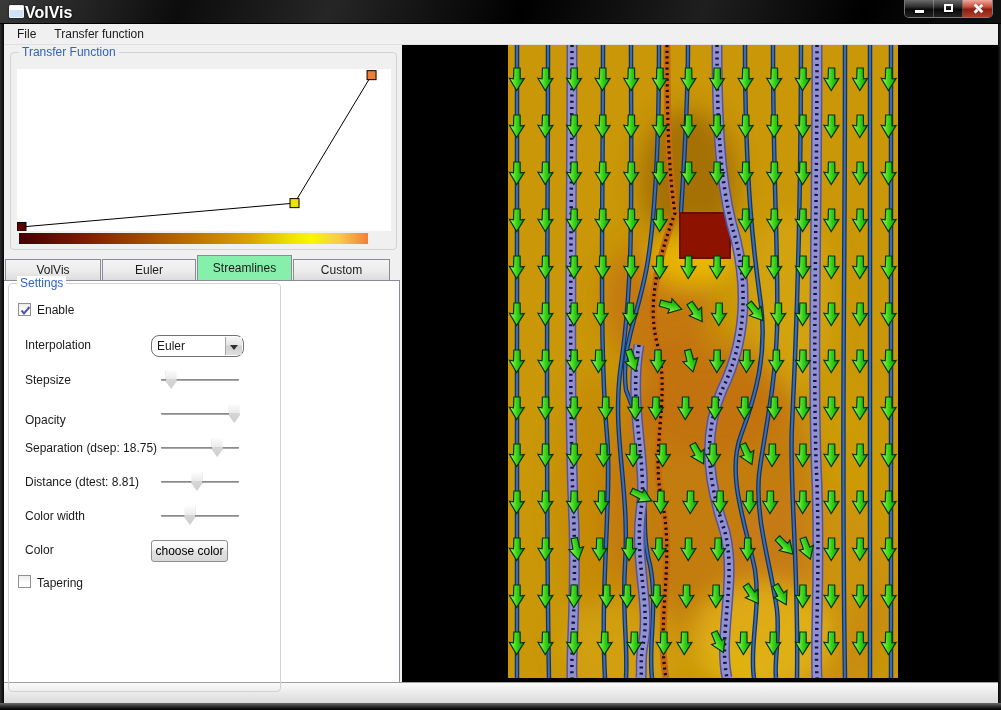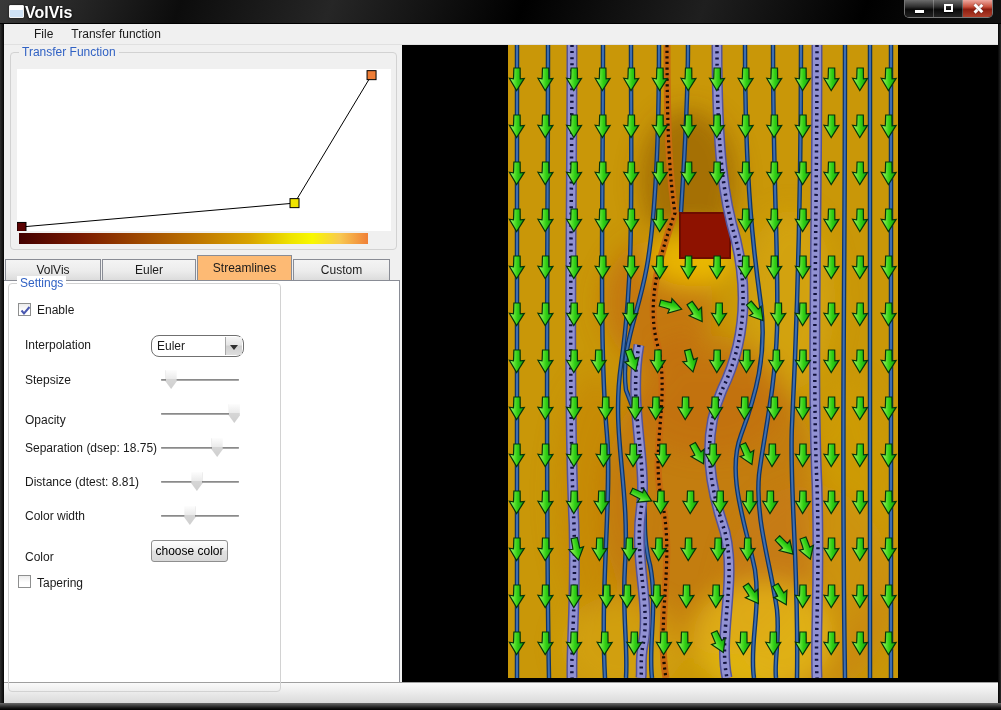--- a/index.html
+++ b/index.html
@@ -29,39 +29,39 @@
   .glyph-close2 { position:absolute; left:14px; top:3px; width:2.5px; height:11px; background:#fff; transform:rotate(-45deg); box-shadow:0 0 1px #400; }
 
   
   .frame-left { position:absolute; left:0; top:24px; width:4px; height:679px; background:linear-gradient(90deg,#2e2e2e,#050505); }
   .frame-right { position:absolute; right:0; top:24px; width:3px; height:679px; background:linear-gradient(90deg,#050505,#2a2a2a); }
   .bottom-frame { position:absolute; left:0; top:703px; width:1001px; height:7px;
     background:linear-gradient(180deg,#6a6a6a,#161616 70%,#000); }
 
   
   .menubar { position:absolute; left:4px; top:24px; width:994px; height:21px; background:#f0f0f0;
-    border-bottom:1px solid #e0e0e0; display:flex; align-items:center; padding-left:21px; }
+    border-bottom:1px solid #e0e0e0; display:flex; align-items:center; padding-left:4px; }
   .menu-item { padding:2px 9px; cursor:default; }
 
   
   .left-panel { position:absolute; left:4px; top:45px; width:398px; height:637px; background:#f0f0f0; }
   .groupbox { position:absolute; border:1px solid #d2d2d2; border-radius:4px; }
   .groupbox-label { position:absolute; top:-8px; left:8px; padding:0 3px; color:#3162c4; font-size:12px; }
 
   .tf-group { left:6px; top:7px; width:387px; height:198px; }
   .tf-group .groupbox-label { background:#f0f0f0; }
   .tf-canvas { position:absolute; left:6px; top:16px; width:374px; height:162px; background:#fff; }
   .tf-gradientbar { position:absolute; left:8px; top:180px; width:349px; height:11px; }
 
   
   .tab-bar { position:absolute; left:1px; top:210px; width:396px; height:25px; display:flex; align-items:flex-end; }
   .tab { height:21px; border:1px solid #898c95; border-bottom:none;
     background:linear-gradient(180deg,#f4f4f4,#ececec 55%,#dcdcdc); text-align:center; line-height:20px;
     margin-right:1px; cursor:default; }
-  .tab.active { height:25px; background:#fdba74; position:relative; z-index:3; line-height:24px; }
+  .tab.active { height:25px; background:#86efac; position:relative; z-index:3; line-height:24px; }
   .tab-page { position:absolute; left:0; top:235px; width:396px; height:402px; background:#fff;
     border-top:1px solid #898c95; border-right:1px solid #898c95; z-index:1; }
 
   
   .settings-group { left:4px; top:2px; width:273px; height:409px; }
   .settings-group .groupbox-label { background:#fff; }
   .row-label { position:absolute; left:16px; font-size:12px; }
   .checkbox { position:absolute; width:13px; height:13px; border:1px solid #8e8f8f;
     background:linear-gradient(180deg,#ececec,#ffffff 60%); cursor:default; }
   .checkbox svg { position:absolute; left:0; top:0; }
@@ -186,21 +186,21 @@
           <div class="track"></div>
             <div class="thumb" style="left: 30.38px;"></div>
         </div>
 
         <span class="row-label" style="top:225px;">Color width</span>
         <div class="slider" style="top:222px;">
           <div class="track"></div>
             <div class="thumb" style="left: 23.36px;"></div>
         </div>
 
-        <span class="row-label" style="top:266px;">Color</span>
+        <span class="row-label" style="top:259px;">Color</span>
         <button class="btn" style="left:142px; top:256px; width:77px;">choose color</button>
 
         <div class="checkbox" style="left:9px; top:291px;">
           
         </div>
         <span class="row-label" style="left:28px; top:292px;text-align:center;">Tapering</span>
       </div>
     </div>
   </div>
 

